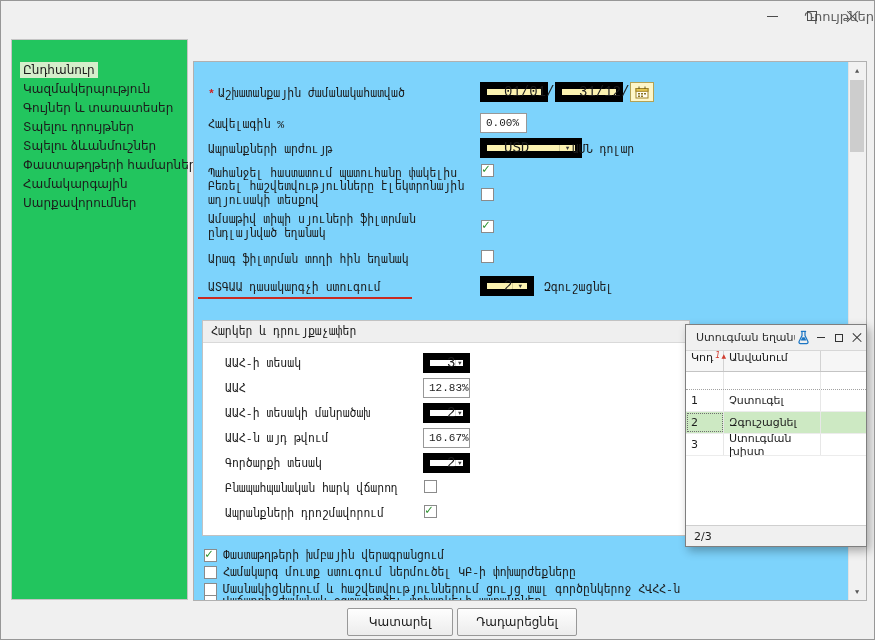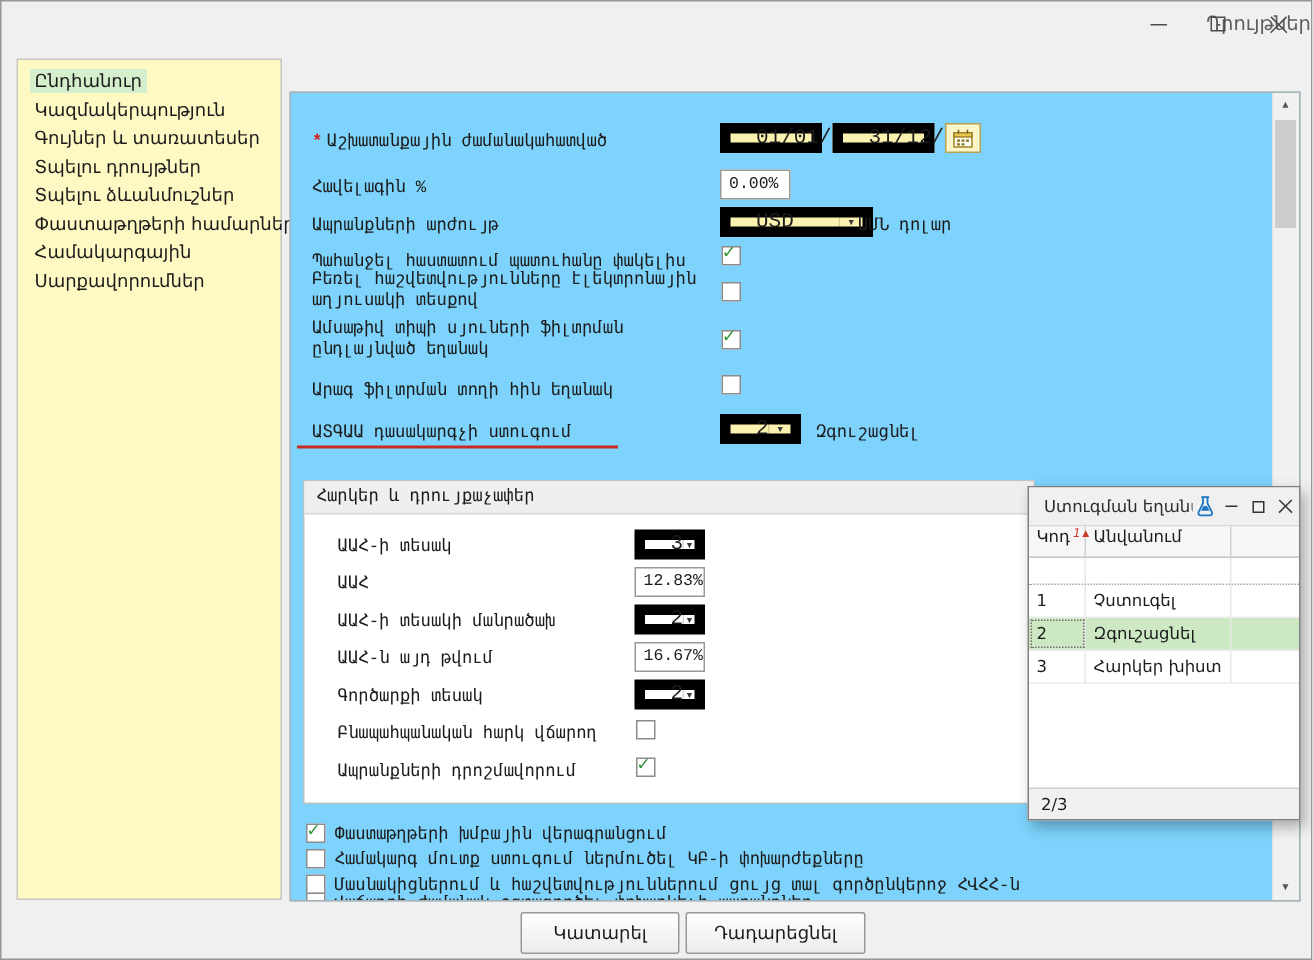--- a/index.html
+++ b/index.html
@@ -15,22 +15,22 @@
   .g-maxbox{width:10px;height:10px;border:1px solid #4c4c4c;box-sizing:border-box;}
   .g-x{position:relative;width:13px;height:13px;}
   .g-x::before,.g-x::after{content:"";position:absolute;top:6px;left:-1px;width:15px;height:1.3px;background:#4c4c4c;}
   .g-x::before{transform:rotate(45deg);} .g-x::after{transform:rotate(-45deg);}
   .g-x.sm{width:10px;height:10px;}
   .g-x.sm::before,.g-x.sm::after{top:4.5px;left:-1px;width:12px;height:1.2px;background:#333;}
   .g-minbar.sm{width:8px;background:#333;}
   .g-maxbox.sm{width:8px;height:8px;border-color:#333;}
 
   
-  .sidebar{position:absolute;left:10px;top:38px;width:177px;height:561px;background:#fef9c3;
-           border:1px solid #c5c5c5;box-sizing:border-box;padding-top:5px;}
+  .sidebar{position:absolute;left:10px;top:38px;width:177px;height:561px;background:#22c55e;
+           border:1px solid #c5c5c5;box-sizing:border-box;padding-top:21px;}
   .side-item{height:19px;line-height:19px;padding:0 8px;font-size:12px;white-space:nowrap;cursor:default;}
   .side-item>span{padding:1px 3px;}
   .side-item.on>span{background:#d5eecb;}
 
   
   .panel{position:absolute;left:192px;top:60px;width:674px;height:540px;background:#7dd3fc;
          border:1px solid #b0b0b0;box-sizing:border-box;overflow:hidden;font-family:Liberation Mono, monospace;}
   .flabel{position:absolute;font-size:11.5px;white-space:nowrap;}
   .flabel.wrap{white-space:normal;width:268px;line-height:14px;}
   .req{color:#d21f1f;font-weight:700;margin-right:3px;}
@@ -292,21 +292,21 @@
       <div class="prc name" style="width:97px">Չստուգել</div>
       <div class="prc" style="flex:1;border-right:none"></div>
     </div>
     <div class="prow on">
       <div class="prc code" style="width:38px">2</div>
       <div class="prc name" style="width:97px">Զգուշացնել</div>
       <div class="prc" style="flex:1;border-right:none"></div>
     </div>
     <div class="prow">
       <div class="prc code" style="width:38px">3</div>
-      <div class="prc name" style="width:97px">Հարկեր խիստ</div>
+      <div class="prc name" style="width:97px">Ստուգման խիստ</div>
       <div class="prc" style="flex:1;border-right:none"></div>
     </div>
 
     <div class="pfillarea"></div>
     <div class="pstatus">
         <span>2/3</span>
       </div>
   </div>
 
   <div class="footer-btn" style="left:346px;width:104px">

